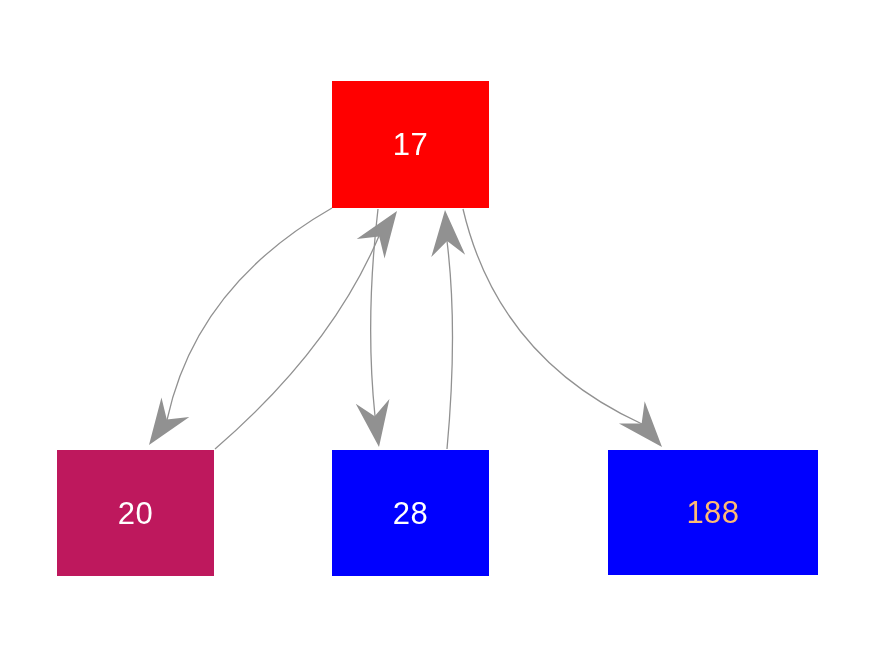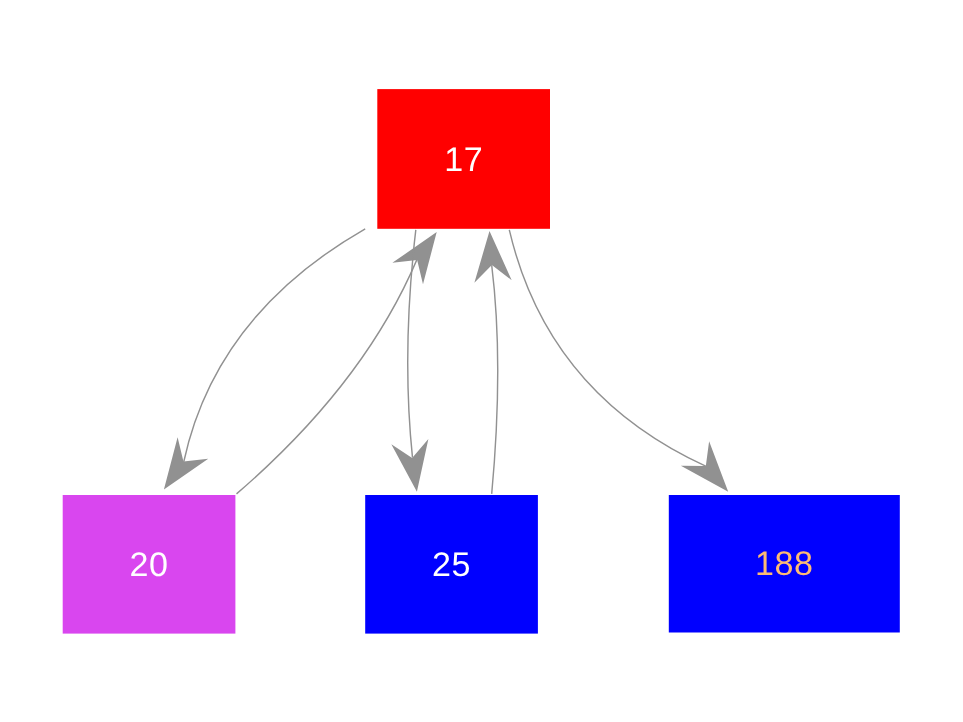--- a/index.html
+++ b/index.html
@@ -45,29 +45,29 @@
       <path d="M 215,449 Q 331,349 379,236" fill="none" stroke="#919191" stroke-width="1.3"></path>
       <polygon points="0,0 -46,17 -31,0 -46,-17" fill="#919191" transform="translate(397,211) rotate(-55)"></polygon>
       <path d="M 378,209 Q 365,320 375,416" fill="none" stroke="#919191" stroke-width="1.3"></path>
       <polygon points="0,0 -46,17 -31,0 -46,-17" fill="#919191" transform="translate(379,447) rotate(82)"></polygon>
       <path d="M 447,449 Q 458,330 447,241" fill="none" stroke="#919191" stroke-width="1.3"></path>
       <polygon points="0,0 -46,17 -31,0 -46,-17" fill="#919191" transform="translate(445,210) rotate(-94)"></polygon>
       <path d="M 463,209 Q 498,358 642,424" fill="none" stroke="#919191" stroke-width="1.3"></path>
       <polygon points="0,0 -46,17 -31,0 -46,-17" fill="#919191" transform="translate(662,447) rotate(49)"></polygon>
     </svg>
 
-  <div class="node" style="left: 332px; top: 81px; width: 157px; height: 127px; background: rgb(255, 0, 0); color: rgb(255, 255, 255); margin-left: 11px;">
+  <div class="node" style="left: 332px; top: 81px; width: 157px; height: 127px; background: rgb(255, 0, 0); color: rgb(255, 255, 255);">
     <span>17</span>
   </div>
 
-  <div class="node" style="left: 57px; top: 450px; width: 157px; height: 126px; background: #d946ef; color: rgb(255, 255, 255);">
+  <div class="node" style="left: 57px; top: 450px; width: 157px; height: 126px; background: #be185d; color: rgb(255, 255, 255);">
     <span>20</span>
   </div>
 
   <div class="node" style="left: 332px; top: 450px; width: 157px; height: 126px; background: rgb(0, 0, 255); color: rgb(255, 255, 255);">
-    <span>25</span>
+    <span>28</span>
   </div>
 
   <div class="node" style="left: 608px; top: 450px; width: 210px; height: 125px; background: rgb(0, 0, 255); color: #fdba74;">
     <span>188</span>
   </div>
 
 </div>
 
 </body></html>

